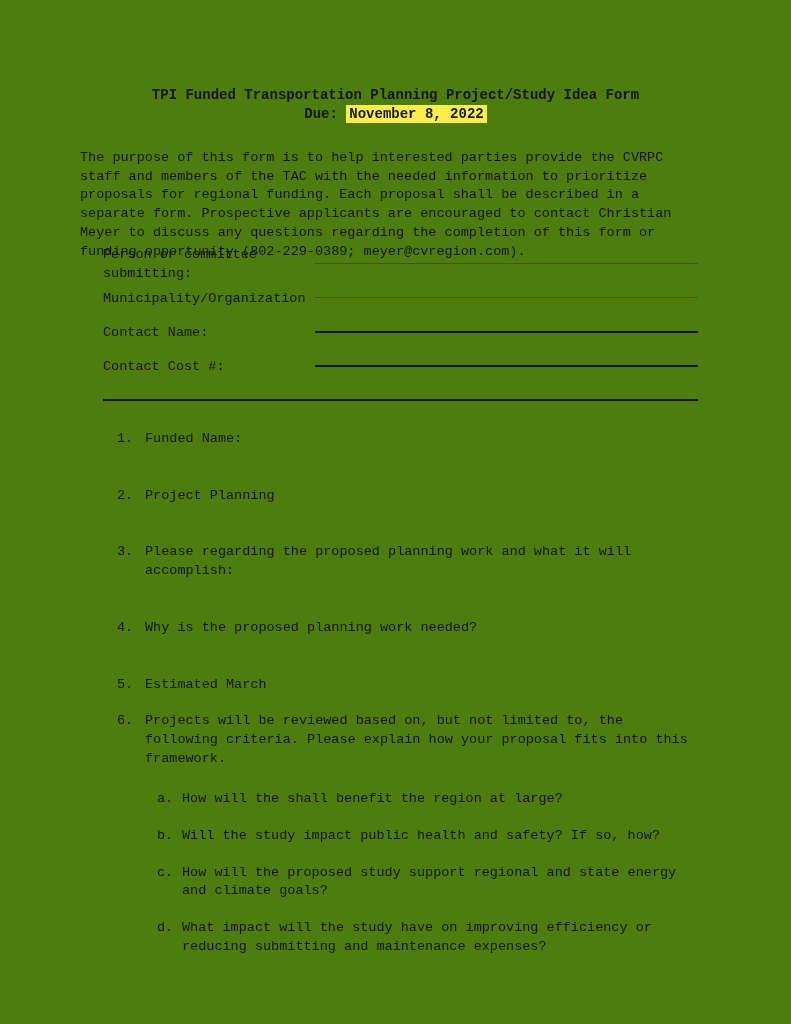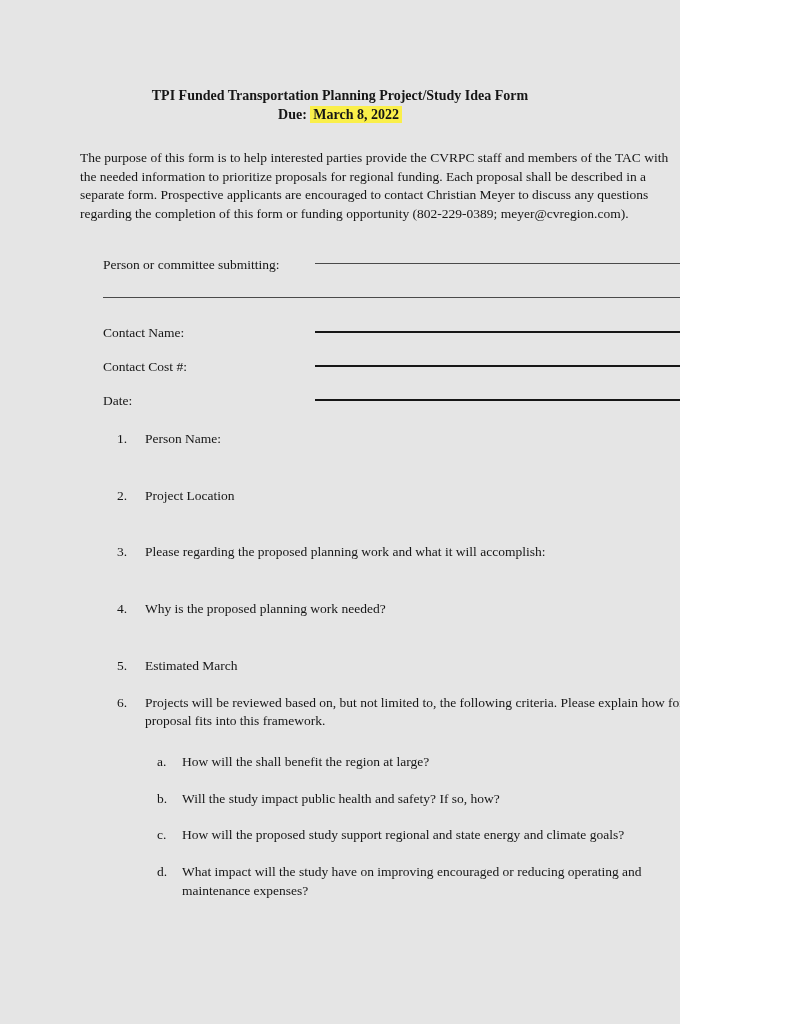--- a/index.html
+++ b/index.html
@@ -1,20 +1,20 @@
 <!DOCTYPE html>
 <html><head>
 <meta charset="utf-8">
 <style>
   html,body{margin:0;padding:0;background:#ffffff;}
   .page{
     position:relative;
-    width:680px;height:1024px;
-    background:#e5e5e5;
-    font-family:Liberation Serif, serif;
+    width:791px;height:1024px;
+    background:#4d7c0f;
+    font-family:Liberation Mono, monospace;
     font-size:13.5px;
     line-height:18.7px;
     color:#161616;
     overflow:hidden;
   }
   .title-block{
     position:absolute;top:86px;left:0;right:0;
     text-align:center;font-weight:700;font-size:14px;line-height:19px;
   }
   .highlight{padding:1px 3px;}
@@ -41,85 +41,85 @@
   .sub-item .marker{width:25px;flex:none;}
   .sub-item:last-child{margin-bottom:0;}
 </style>
 </head>
 <body>
 
 <div class="page">
 
   <div class="title-block">
     <div>TPI Funded Transportation Planning Project/Study Idea Form</div>
-    <div><span>Due: </span><span class="highlight" style="background-color: rgb(250, 239, 74);">March 8, 2022</span></div>
+    <div><span>Due: </span><span class="highlight" style="background-color: rgb(250, 239, 74);">November 8, 2022</span></div>
   </div>
 
   <p class="intro">The purpose of this form is to help interested parties provide the CVRPC staff and members of the TAC with the needed information to prioritize proposals for regional funding. Each proposal shall be described in a separate form. Prospective applicants are encouraged to contact Christian Meyer to discuss any questions regarding the completion of this form or funding opportunity (802-229-0389; meyer@cvregion.com).</p>
 
   <div class="fields">
     <div class="field-row">
       <span class="field-label">Person or committee submitting:</span>
       <span class="field-line"></span>
     </div>
     <div class="field-row">
+      <span class="field-label">Municipality/Organization</span>
       <span class="field-line"></span>
     </div>
     <div class="field-row">
       <span class="field-label">Contact Name:</span>
       <span class="field-line thick"></span>
     </div>
     <div class="field-row">
       <span class="field-label">Contact Cost #:</span>
       <span class="field-line thick"></span>
     </div>
     <div class="field-row">
-      <span class="field-label">Date:</span>
       <span class="field-line thick"></span>
     </div>
   </div>
 
   <div class="num-list">
     <div class="num-item">
       <span class="marker">1.</span>
-      <span class="item-text">Person Name:</span>
+      <span class="item-text">Funded Name:</span>
     </div>
     <div class="num-item">
       <span class="marker">2.</span>
-      <span class="item-text">Project Location</span>
+      <span class="item-text">Project Planning</span>
     </div>
     <div class="num-item">
       <span class="marker">3.</span>
       <span class="item-text">Please regarding the proposed planning work and what it will accomplish:</span>
     </div>
     <div class="num-item">
       <span class="marker">4.</span>
       <span class="item-text">Why is the proposed planning work needed?</span>
     </div>
     <div class="num-item mb-small">
       <span class="marker">5.</span>
       <span class="item-text">Estimated March</span>
     </div>
     <div class="num-item item6">
       <span class="marker">6.</span>
-      <span class="item-text">Projects will be reviewed based on, but not limited to, the following criteria. Please explain how form proposal fits into this framework.</span>
+      <span class="item-text">Projects will be reviewed based on, but not limited to, the following criteria. Please explain how your proposal fits into this framework.</span>
     </div>
     <div class="sub-list">
       <div class="sub-item">
         <span class="marker">a.</span>
         <span class="item-text">How will the shall benefit the region at large?</span>
       </div>
       <div class="sub-item">
         <span class="marker">b.</span>
         <span class="item-text">Will the study impact public health and safety? If so, how?</span>
       </div>
       <div class="sub-item">
         <span class="marker">c.</span>
         <span class="item-text">How will the proposed study support regional and state energy and climate goals?</span>
       </div>
       <div class="sub-item">
         <span class="marker">d.</span>
-        <span class="item-text">What impact will the study have on improving encouraged or reducing operating and maintenance expenses?</span>
+        <span class="item-text">What impact will the study have on improving efficiency or reducing submitting and maintenance expenses?</span>
       </div>
     </div>
   </div>
 
 </div>
 
 </body></html>

